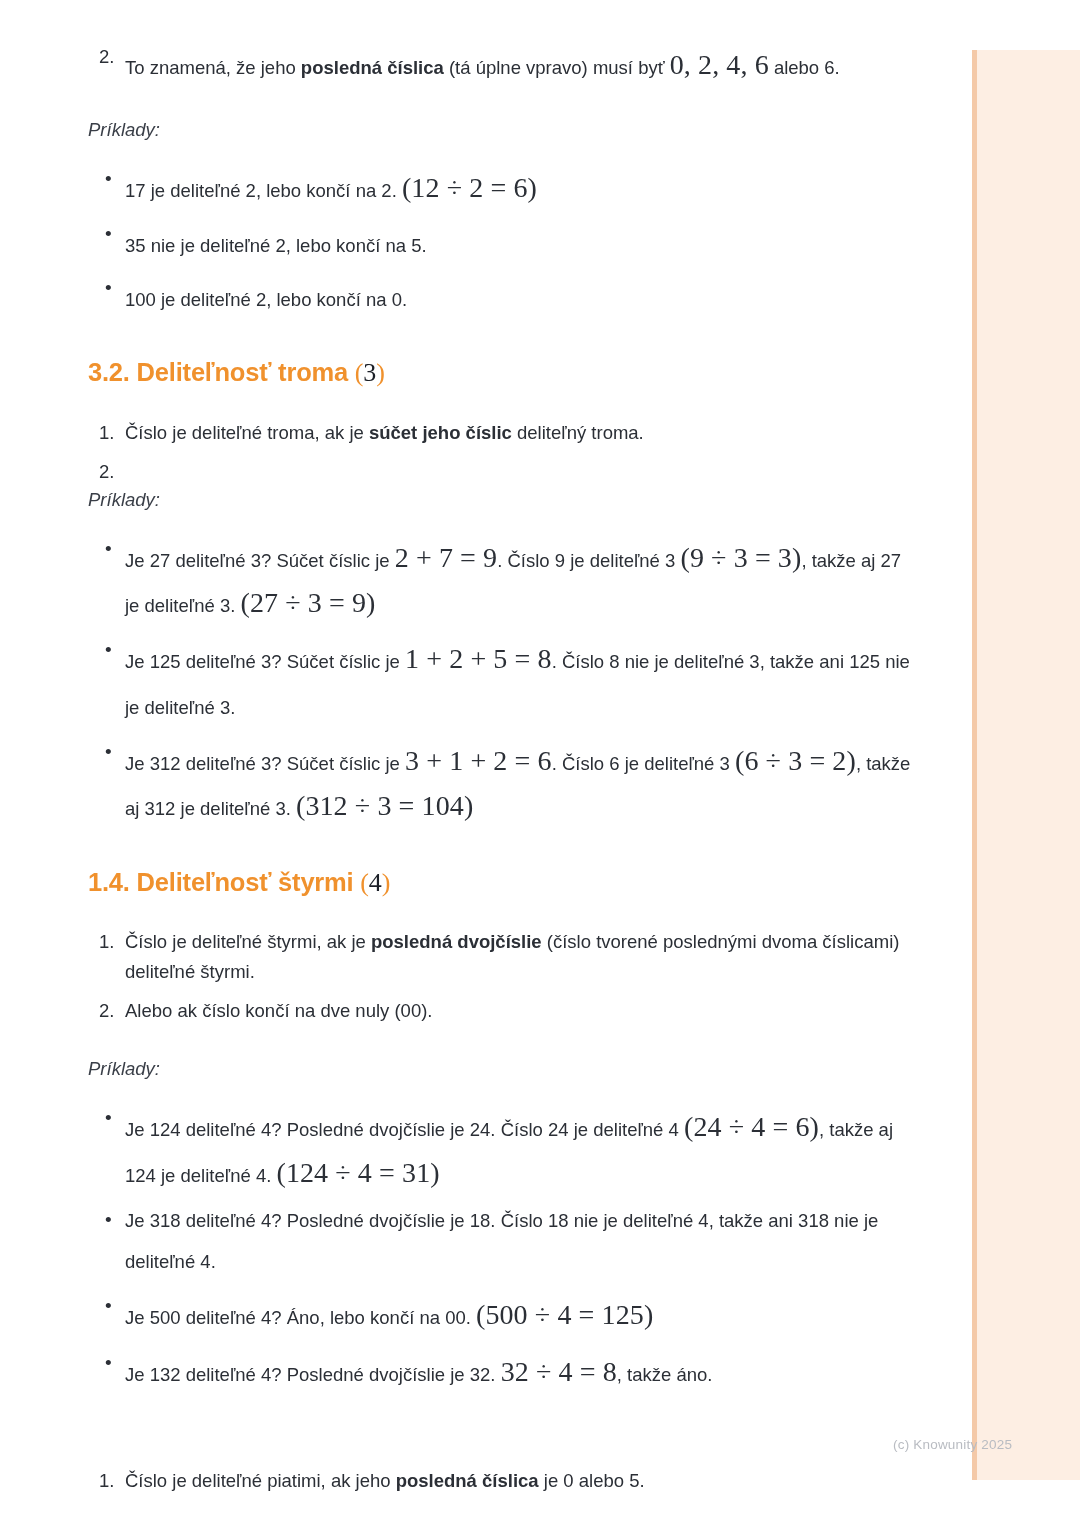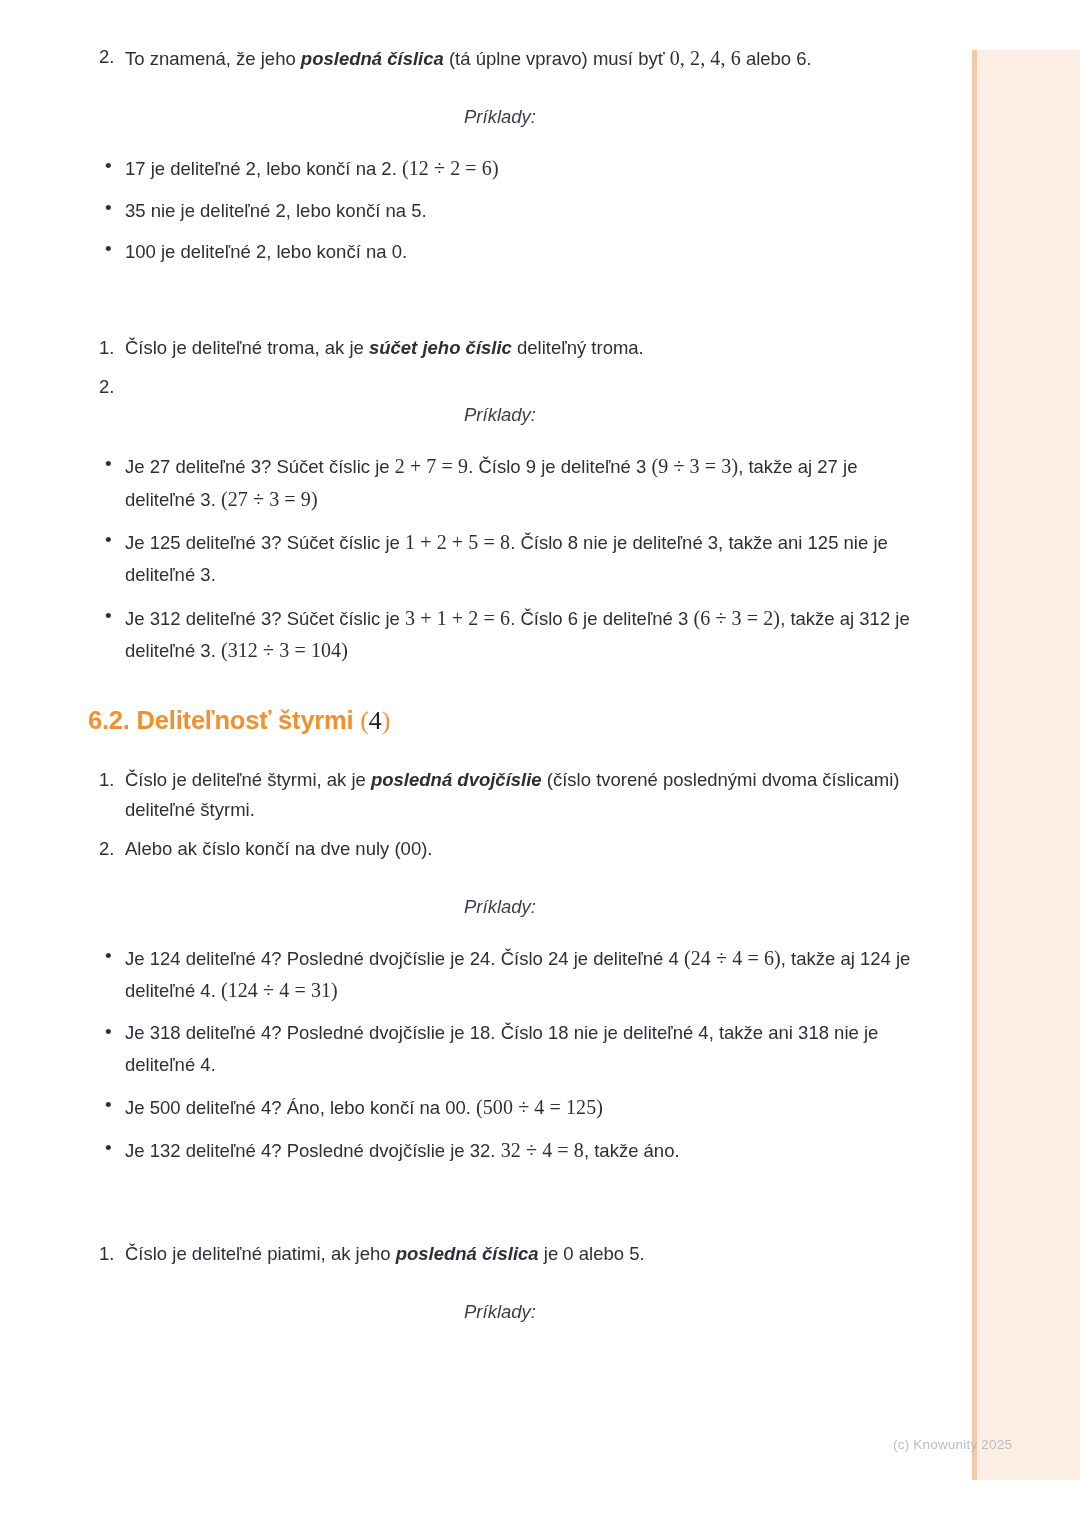--- a/index.html
+++ b/index.html
@@ -59,21 +59,20 @@
     font-weight: normal;
     font-size: 26px;
   }
 
   .examples-label {
     font-style: italic;
     font-size: 18.5px;
     color: #3a3f48;
     line-height: 1.4;
     margin: 0;
-    text-align: center;
   }
 
   ol.numlist, ul.bullist {
     margin: 0;
     padding: 0;
     list-style: none;
   }
   ol.numlist > li, ul.bullist > li {
     position: relative;
     font-size: 18.5px;
@@ -94,24 +93,24 @@
     left: 17px;
     top: -1px;
     font-size: 19px;
     line-height: 1.62;
     color: #2b2f36;
   }
 
   
   .m {
     font-family: "Liberation Serif", serif;
-    font-size: 20px;
+    font-size: 28px;
     letter-spacing: 0.1px;
   }
-  .b { font-weight: bold; font-style: italic; }
+  .b { font-weight: bold; }
 
   
   .gap-22 { height: 22px; }
   .gap-28 { height: 28px; }
   .gap-30 { height: 30px; }
   .gap-38 { height: 38px; }
   .gap-44 { height: 44px; }
 
   #watermark {
     position: absolute;
@@ -156,20 +155,21 @@
     </li>
     <li class="spacer-li" style="height:9px"></li>
     <li>
       <span class="marker">•</span>
       <span>100 je deliteľné 2, lebo končí na 0.</span><span class="m"></span>
     </li>
   </ul>
 
   <div class="gap-38"></div>
 
+  <h2 class="h2"><span>3.2. Deliteľnosť troma </span><span class="paren-num" style="color:#f0912d">(</span><span class="paren-num">3</span><span class="paren-num" style="color:#f0912d">)</span></h2>
 
   <div class="gap-28"></div>
 
   <ol class="numlist">
     <li>
       <span class="marker">1.</span>
       <span>Číslo je deliteľné troma, ak je </span><span class="b">súčet jeho číslic</span><span> deliteľný troma.</span>
     </li>
     <li class="spacer-li" style="height:9px"></li>
     <li>
@@ -196,21 +196,21 @@
     </li>
     <li class="spacer-li" style="height:11px"></li>
     <li>
       <span class="marker">•</span>
       <span>Je 312 deliteľné 3? Súčet číslic je </span><span class="m">3 + 1 + 2 = 6</span><span>. Číslo 6 je deliteľné 3 </span><span class="m">(6 ÷ 3 = 2)</span><span>, takže aj 312 je deliteľné 3. </span><span class="m">(312 ÷ 3 = 104)</span>
     </li>
   </ul>
 
   <div class="gap-38"></div>
 
-  <h2 class="h2"><span>6.2. Deliteľnosť štyrmi </span><span class="paren-num" style="color:#f0912d">(</span><span class="paren-num">4</span><span class="paren-num" style="color:#f0912d">)</span></h2>
+  <h2 class="h2"><span>1.4. Deliteľnosť štyrmi </span><span class="paren-num" style="color:#f0912d">(</span><span class="paren-num">4</span><span class="paren-num" style="color:#f0912d">)</span></h2>
 
   <div class="gap-28"></div>
 
   <ol class="numlist">
     <li>
       <span class="marker">1.</span>
       <span>Číslo je deliteľné štyrmi, ak je </span><span class="b">posledná dvojčíslie</span><span> (číslo tvorené poslednými dvoma číslicami) deliteľné štyrmi.</span>
     </li>
     <li class="spacer-li" style="height:9px"></li>
     <li>

